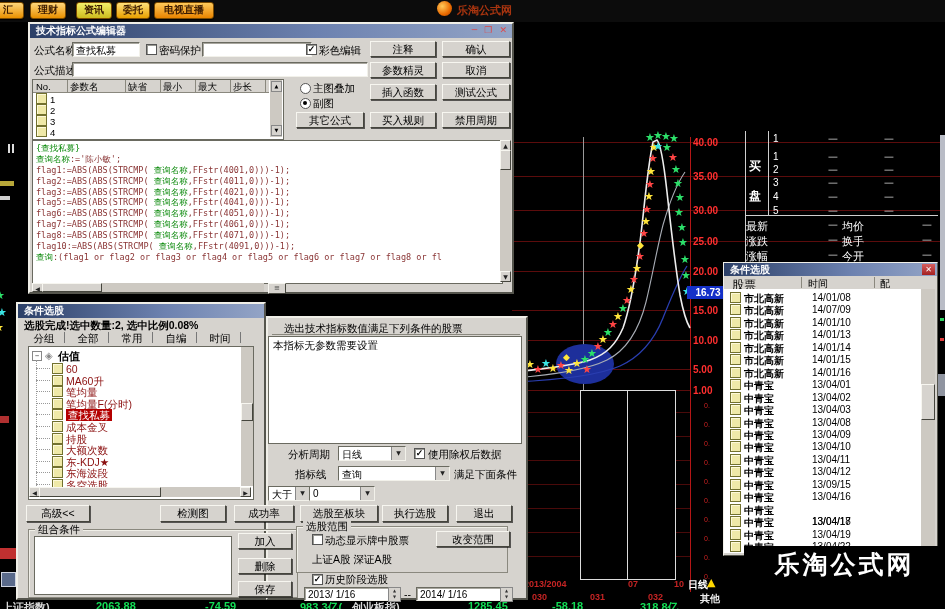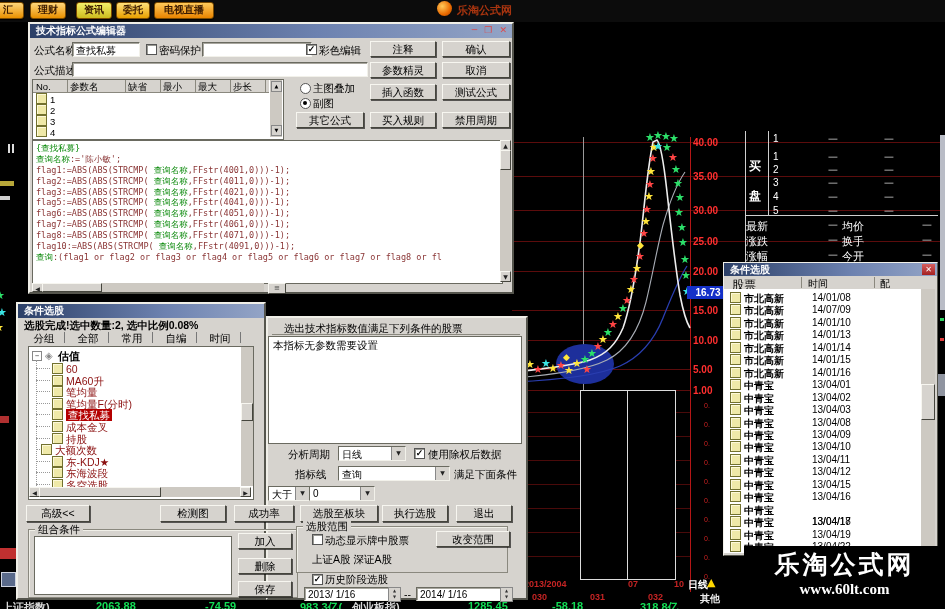--- a/index.html
+++ b/index.html
@@ -232,35 +232,34 @@
         <div class="res-row" style="left: 0px; top: 65.25px; width: 197px;"><span class="mini-icon" style="margin-left: 6px;"></span><span style="font-weight: bold;">市北高新</span><span style="position: absolute; left: 88px;">14/01/15</span></div>
         <div class="res-row" style="left: 0px; top: 77.7px; width: 197px;"><span class="mini-icon" style="margin-left: 6px;"></span><span style="font-weight: bold;">市北高新</span><span style="position: absolute; left: 88px;">14/01/16</span></div>
         <div class="res-row" style="left: 0px; top: 90.15px; width: 197px;"><span class="mini-icon" style="margin-left: 6px;"></span><span style="font-weight: bold;">中青宝</span><span style="position: absolute; left: 88px;">13/04/01</span></div>
         <div class="res-row" style="left: 0px; top: 102.6px; width: 197px;"><span class="mini-icon" style="margin-left: 6px;"></span><span style="font-weight: bold;">中青宝</span><span style="position: absolute; left: 88px;">13/04/02</span></div>
         <div class="res-row" style="left: 0px; top: 115.05px; width: 197px;"><span class="mini-icon" style="margin-left: 6px;"></span><span style="font-weight: bold;">中青宝</span><span style="position: absolute; left: 88px;">13/04/03</span></div>
         <div class="res-row" style="left: 0px; top: 127.5px; width: 197px;"><span class="mini-icon" style="margin-left: 6px;"></span><span style="font-weight: bold;">中青宝</span><span style="position: absolute; left: 88px;">13/04/08</span></div>
         <div class="res-row" style="left: 0px; top: 139.95px; width: 197px;"><span class="mini-icon" style="margin-left: 6px;"></span><span style="font-weight: bold;">中青宝</span><span style="position: absolute; left: 88px;">13/04/09</span></div>
         <div class="res-row" style="left: 0px; top: 152.4px; width: 197px;"><span class="mini-icon" style="margin-left: 6px;"></span><span style="font-weight: bold;">中青宝</span><span style="position: absolute; left: 88px;">13/04/10</span></div>
         <div class="res-row" style="left: 0px; top: 164.85px; width: 197px;"><span class="mini-icon" style="margin-left: 6px;"></span><span style="font-weight: bold;">中青宝</span><span style="position: absolute; left: 88px;">13/04/11</span></div>
         <div class="res-row" style="left: 0px; top: 177.3px; width: 197px;"><span class="mini-icon" style="margin-left: 6px;"></span><span style="font-weight: bold;">中青宝</span><span style="position: absolute; left: 88px;">13/04/12</span></div>
-        <div class="res-row" style="left: 0px; top: 189.75px; width: 197px;"><span class="mini-icon" style="margin-left: 6px;"></span><span style="font-weight: bold;">中青宝</span><span style="position: absolute; left: 88px;">13/04/15</span></div>
+        <div class="res-row" style="left: 0px; top: 189.75px; width: 197px;"><span class="mini-icon" style="margin-left: 6px;"></span><span style="font-weight: bold;">中青宝</span><span style="position: absolute; left: 88px;">13/09/15</span></div>
         <div class="res-row" style="left: 0px; top: 202.2px; width: 197px;"><span class="mini-icon" style="margin-left: 6px;"></span><span style="font-weight: bold;">中青宝</span><span style="position: absolute; left: 88px;">13/04/16</span></div>
         <div class="res-row" style="left: 0px; top: 214.65px; width: 197px;"><span class="mini-icon" style="margin-left: 6px;"></span><span style="font-weight: bold;">中青宝</span><span style="position: absolute; left: 88px; margin-top: 12px;">13/04/17</span></div>
         <div class="res-row" style="left: 0px; top: 227.1px; width: 197px;"><span class="mini-icon" style="margin-left: 6px;"></span><span style="font-weight: bold;">中青宝</span><span style="position: absolute; left: 88px;">13/04/18</span></div>
         <div class="res-row" style="left: 0px; top: 239.55px; width: 197px;"><span class="mini-icon" style="margin-left: 6px;"></span><span style="font-weight: bold;">中青宝</span><span style="position: absolute; left: 88px; text-align: right;">13/04/19</span></div>
         <div class="res-row" style="left: 0px; top: 252px; width: 197px;"><span class="mini-icon" style="margin-left: 6px;"></span><span style="font-weight: bold;">中青宝</span><span style="position: absolute; left: 88px;">13/04/22</span></div>
       </div>
     <div class="scroll" style="left:197px;top:26px;width:14px;height:264px;">
       <div class="thumb" style="left:0;top:95px;width:12px;height:34px;"></div>
     </div>
   </div>
 
   <div id="watermark" class="abs" style="left:744px;top:546px;width:201px;height:54px;background:#000;z-index:30;text-align:center;">
     <div style="color:#fff;font:bold 25px 'Liberation Sans',sans-serif;letter-spacing:3px;margin-top:2px;">乐淘公式网</div>
-    <div style="color:#fff;font:bold 15px 'Liberation Serif',serif;margin-top:0;">www.60lt.com</div>
   </div>
 
   <div id="taskbar" class="abs" style="left:0;top:0;width:945px;height:22px;background:#0c0c0c;z-index:50;">
     <div class="abs" style="left:437px;top:0;width:100px;height:18px;">
       <span style="position:absolute;left:0;top:1px;width:15px;height:15px;border-radius:50%;background:radial-gradient(circle at 35% 35%,#ffca5a,#e86a00 60%,#a33b00);"></span>
       <span style="position:absolute;left:20px;top:3px;color:#c23b10;font:bold 11px 'Liberation Sans',sans-serif;opacity:.85;white-space:nowrap;">乐淘公式网</span>
     </div>
   <div class="tb-btn" style="left: -8px; width: 30px; background: linear-gradient(rgb(255, 214, 122), rgb(232, 144, 0));">汇</div>
       <div class="tb-btn" style="left: 30px; width: 34px; background: linear-gradient(rgb(255, 214, 122), rgb(232, 144, 0));">理财</div>
       <div class="tb-btn" style="left: 76px; width: 34px; background: linear-gradient(rgb(244, 239, 106), rgb(205, 189, 30));">资讯</div>
@@ -390,21 +389,21 @@
           <div class="tree-item" style="left: 23px; top: 39.2px;"><span class="mini-icon"></span><span>笔均量</span></div>
           <div style="left: 7px; top: 55.8px; width: 14px; height: 1px; border-top: 1px dotted rgb(153, 153, 153); position: absolute;"></div>
           <div class="tree-item" style="left: 23px; top: 50.8px;"><span class="mini-icon"></span><span>笔均量F(分时)</span></div>
           <div style="left: 7px; top: 67.4px; width: 14px; height: 1px; border-top: 1px dotted rgb(153, 153, 153); position: absolute;"></div>
           <div class="tree-item" style="left: 23px; top: 62.4px;"><span class="mini-icon"></span><span class="sel">查找私募</span></div>
           <div style="left: 7px; top: 79px; width: 14px; height: 1px; border-top: 1px dotted rgb(153, 153, 153); position: absolute;"></div>
           <div class="tree-item" style="left: 23px; top: 74px;"><span class="mini-icon"></span><span>成本金叉</span></div>
           <div style="left: 7px; top: 90.6px; width: 14px; height: 1px; border-top: 1px dotted rgb(153, 153, 153); position: absolute;"></div>
           <div class="tree-item" style="left: 23px; top: 85.6px;"><span class="mini-icon"></span><span>持股</span></div>
           <div style="left: 7px; top: 102.2px; width: 14px; height: 1px; border-top: 1px dotted rgb(153, 153, 153); position: absolute;"></div>
-          <div class="tree-item" style="left: 12px; top: 97.2px;"><span class="mini-icon"></span><span>大额次数</span></div>
+          <div class="tree-item" style="left: 23px; top: 97.2px;"><span class="mini-icon"></span><span>大额次数</span></div>
           <div style="left: 7px; top: 113.8px; width: 14px; height: 1px; border-top: 1px dotted rgb(153, 153, 153); position: absolute;"></div>
           <div class="tree-item" style="left: 23px; top: 108.8px;"><span class="mini-icon"></span><span>东-KDJ★</span></div>
           <div style="left: 7px; top: 125.4px; width: 14px; height: 1px; border-top: 1px dotted rgb(153, 153, 153); position: absolute;"></div>
           <div class="tree-item" style="left: 23px; top: 120.4px;"><span class="mini-icon"></span><span>东海波段</span></div>
           <div style="left: 7px; top: 137px; width: 14px; height: 1px; border-top: 1px dotted rgb(153, 153, 153); position: absolute;"></div>
           <div class="tree-item" style="left: 23px; top: 132px;"><span class="mini-icon"></span><span>多空选股</span></div>
         </div>
       <div class="scroll" style="right:0;top:0;width:12px;height:139px;">
         <div class="thumb" style="left:0;top:56px;width:10px;height:16px;"></div>
       </div>

